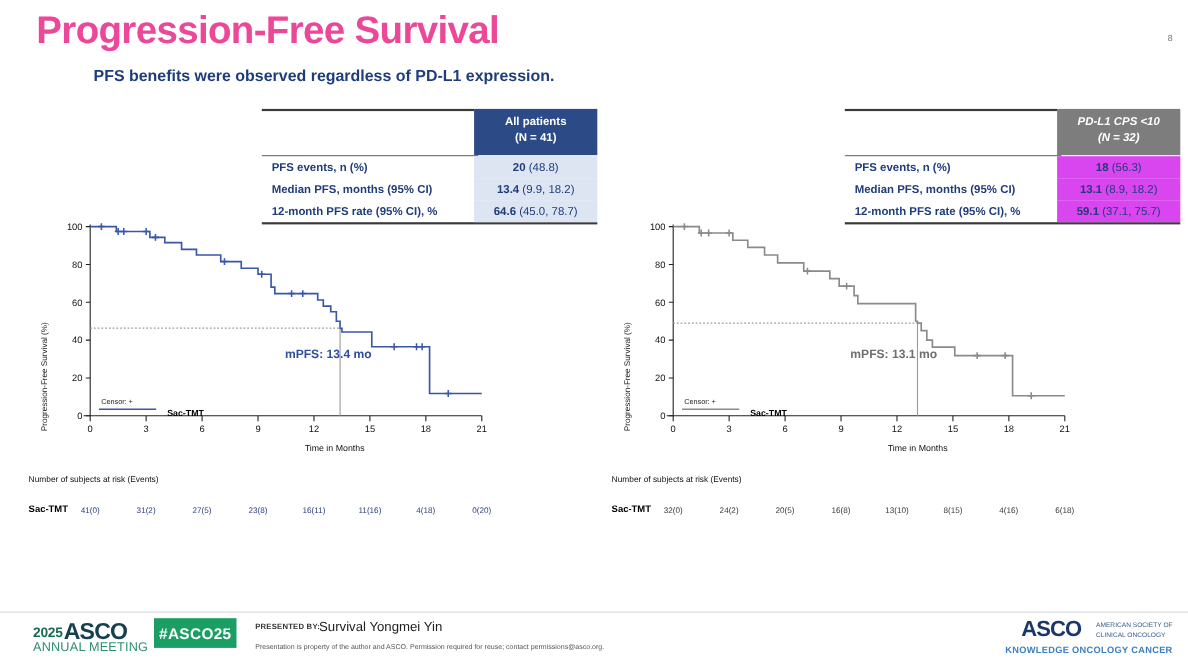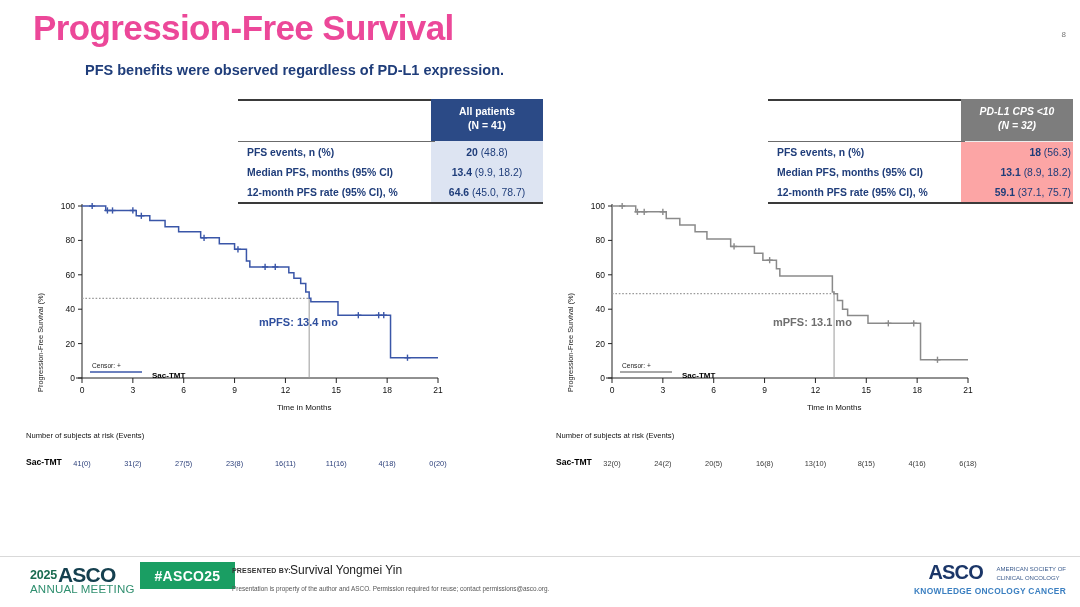--- a/index.html
+++ b/index.html
@@ -41,21 +41,21 @@
     padding:6px 2px 7px;line-height:1.38;font-size:10.4px;
   }
   .dhead-spacer{flex:1;}
   .bold-val{font-weight:bold;}
 
   
   .t-left .dhead{background:#2b4a86;}
   .t-left .dval{background:#dde4f2;}
   
   .t-right .dhead{background:#7d7d7d;font-style:italic;}
-  .t-right .dval{background:#fca5a5;text-align:right;}
+  .t-right .dval{background:#d946ef;}
 
   
   .chart-wrap{position:absolute;}
   .axis-title-y{
     position:absolute;
     transform:rotate(-90deg);transform-origin:left top;
     font-size:7.4px;color:#222;white-space:nowrap;
   }
   .axis-title-x{
     position:absolute;font-size:8px;color:#111;font-weight:normal;
@@ -85,21 +85,21 @@
   }
   .asco-big{
     position:absolute;left:58px;top:563px;
     font-size:21px;font-weight:bold;color:#15404f;letter-spacing:-0.8px;
   }
   .asco-annual{
     position:absolute;left:30px;top:583px;
     font-size:11.5px;color:#2f8f6f;letter-spacing:0.2px;
   }
   .hashtag{
-    position:absolute;left:140px;top:562px;width:95px;height:27px;
+    position:absolute;left:140px;top:562px;width:75px;height:27px;
     background:#1a9e63;color:#fff;font-weight:bold;font-size:14px;
     display:flex;align-items:center;justify-content:center;letter-spacing:0.3px;
   }
   .presented-by{
     position:absolute;left:232px;top:567px;
     font-size:7px;font-weight:bold;color:#333;letter-spacing:0.2px;
   }
   .presenter{
     position:absolute;left:290px;top:563px;
     font-size:12px;color:#222;

